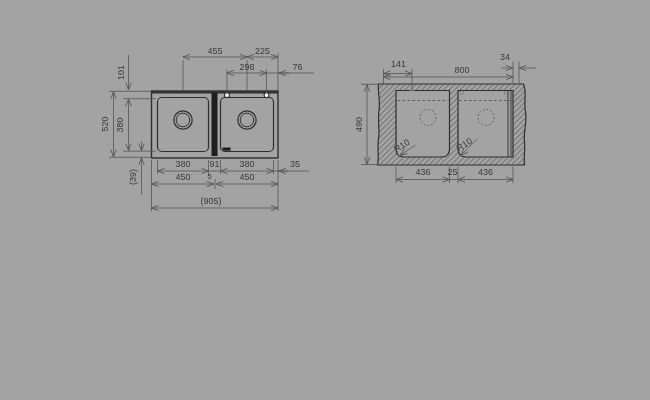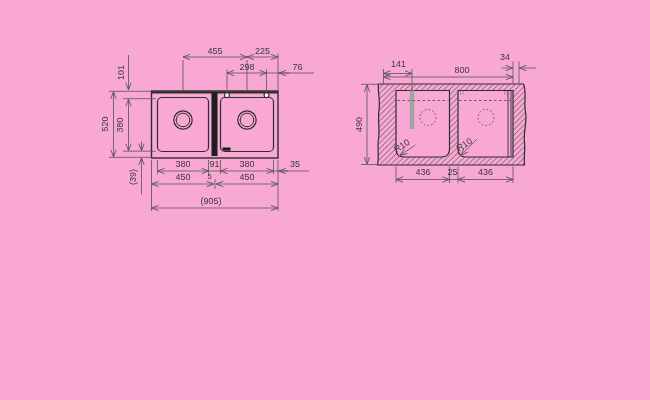--- a/index.html
+++ b/index.html
@@ -1,19 +1,19 @@
 <!DOCTYPE html>
 <html><head>
 <meta charset="utf-8">
 <style>
   html,body{margin:0;padding:0;background:#ffffff;}
   .canvas{
     position:relative;
     width:650px;height:400px;
-    background:#f9a8d4;
+    background:#a3a3a3;
     overflow:hidden;
     font-family:"Liberation Sans", sans-serif;
   }
   svg text{
     font-family:"Liberation Sans", sans-serif;
     font-size:9px;
     fill:#3a3a3a;
   }
   svg text.small{font-size:7.5px;}
 </style>

